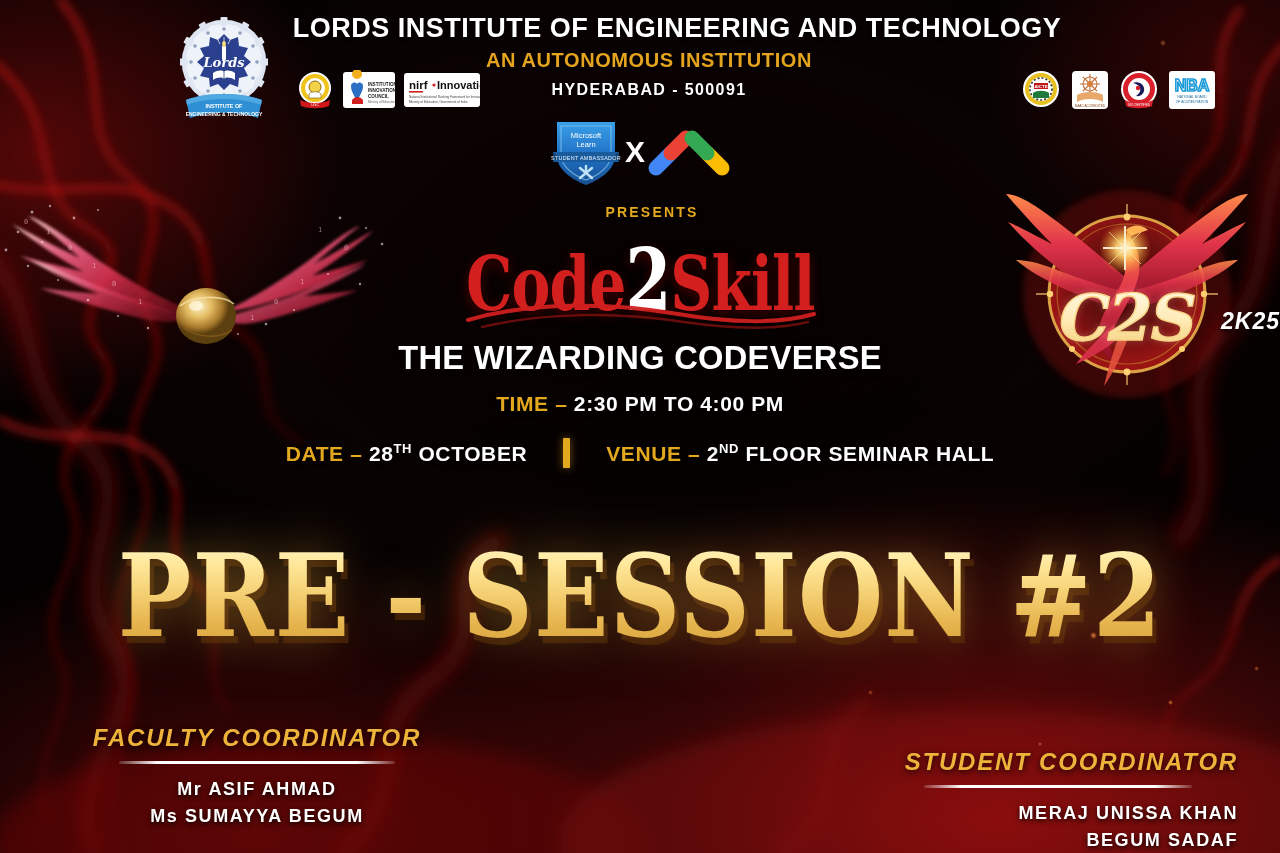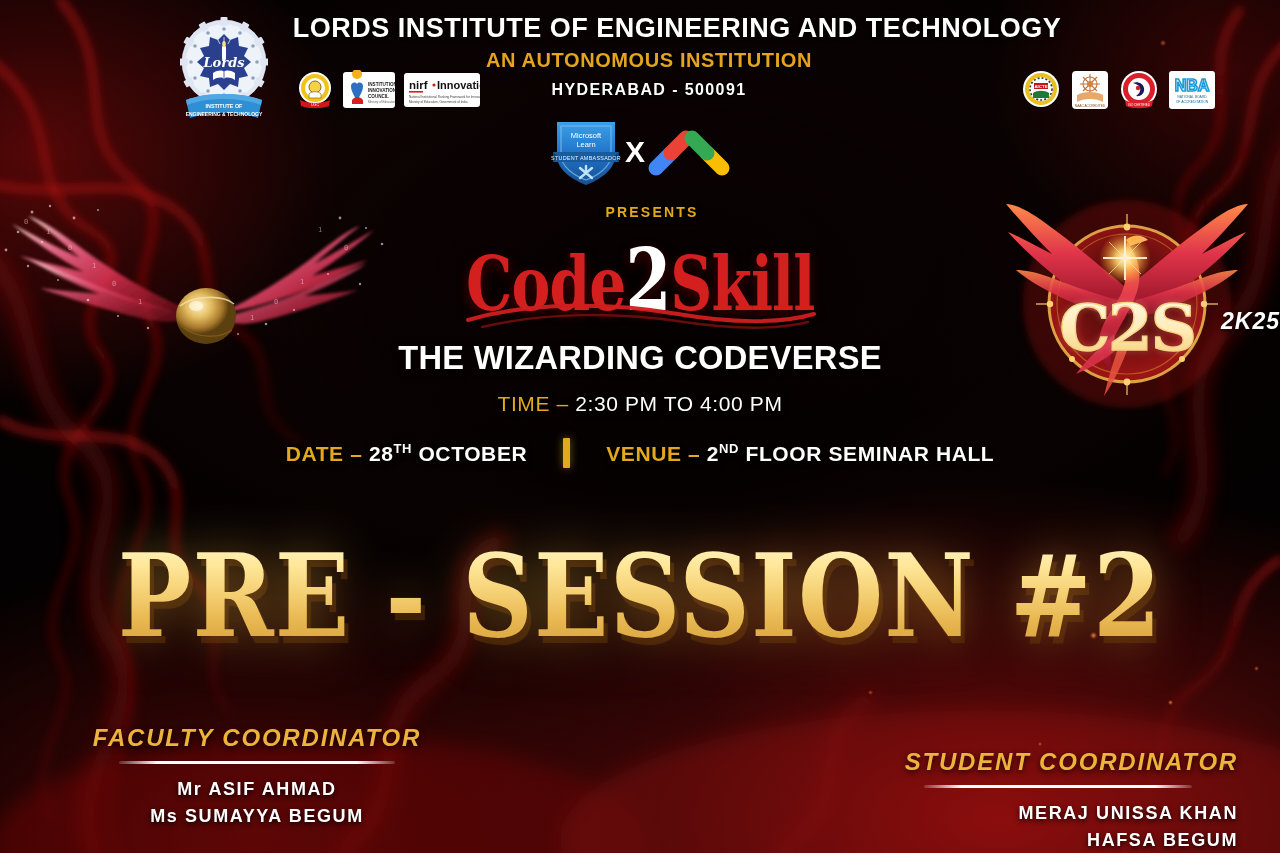--- a/index.html
+++ b/index.html
@@ -165,21 +165,21 @@
     font-size:34px;
     letter-spacing:.3px;
     z-index:6;
     text-shadow:0 2px 8px rgba(0,0,0,.9);
     transform:scaleX(.96);
   }
 
   
   .time-line {
     position:absolute; top:392px; left:0; width:100%;
-    text-align:center; font-size:21px; font-weight:normal; letter-spacing:.6px;
+    text-align:center; font-size:21px; font-weight:bold; letter-spacing:.6px;
     z-index:6; text-shadow:0 2px 6px rgba(0,0,0,.95);
   }
   .meta-line {
     position:absolute; top:438px; left:0; width:100%;
     display:flex; justify-content:center; align-items:center; gap:36px;
     font-size:21px; font-weight:bold; letter-spacing:.6px;
     z-index:6; text-shadow:0 2px 6px rgba(0,0,0,.95);
   }
   .lbl { color:#e3a81d; }
   .val { color:#ffffff; }
@@ -237,21 +237,21 @@
     font-size:18px;
     letter-spacing:1.6px;
     line-height:1.5;
     text-shadow:0 2px 5px rgba(0,0,0,.9);
   }
 
   
   .snitch { position:absolute; left:-12px; top:188px; width:420px; height:170px; z-index:4; }
   .snitch svg { width:100%; height:100%; display:block; }
 
-  .phoenix { position:absolute; right:18px; top:182px; width:270px; height:228px; z-index:4; }
+  .phoenix { position:absolute; right:18px; top:172px; width:270px; height:228px; z-index:4;font-style:italic; }
   .phoenix svg { width:100%; height:100%; display:block; }
 </style>
 </head>
 <body>
 
 <div id="poster">
 
   <div class="bg-layer bg-base"></div>
 
   <div class="bg-layer smoke">
@@ -689,16 +689,16 @@
     <div class="coord-title">FACULTY COORDINATOR</div>
     <div class="coord-rule"></div>
     <div class="coord-name">Mr ASIF AHMAD</div>
     <div class="coord-name">Ms SUMAYYA BEGUM</div>
   </div>
 
   <div class="coord coord-student">
     <div class="coord-title">STUDENT COORDINATOR</div>
     <div class="coord-rule"></div>
     <div class="coord-name">MERAJ UNISSA KHAN</div>
-    <div class="coord-name">HAFSA BEGUM</div>
+    <div class="coord-name">BEGUM SADAF</div>
   </div>
 
 </div>
 
 </body></html>

